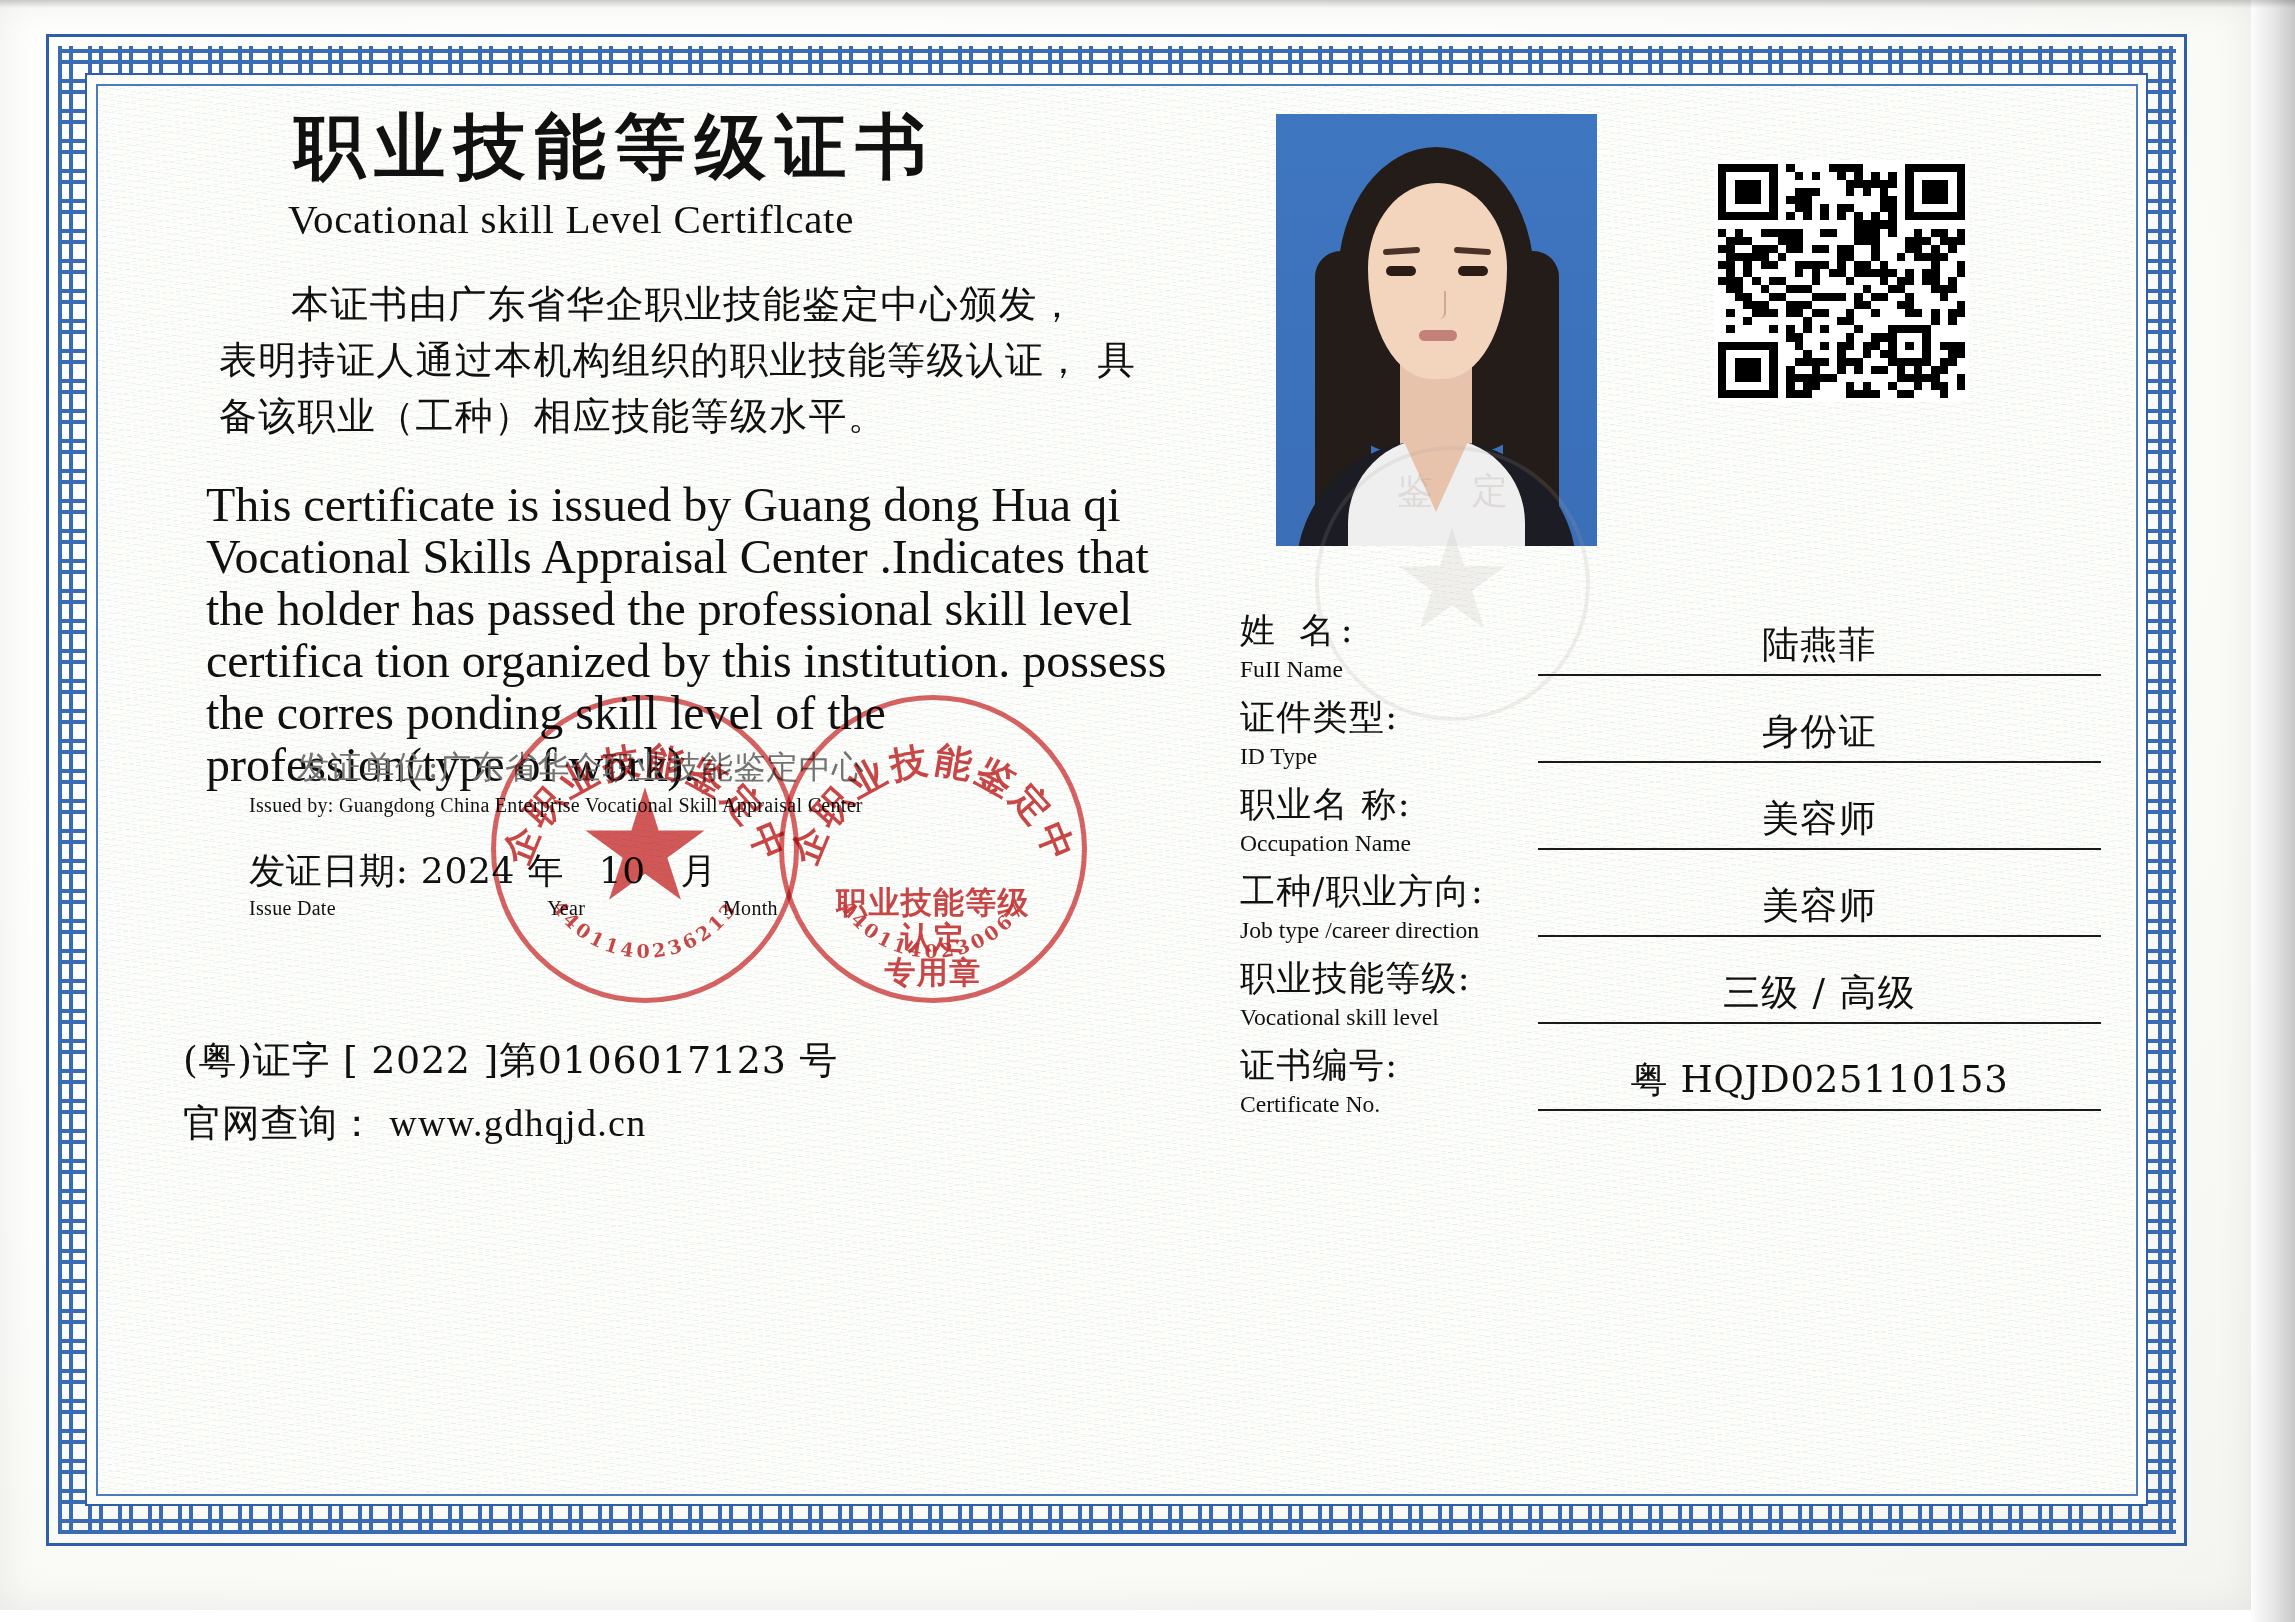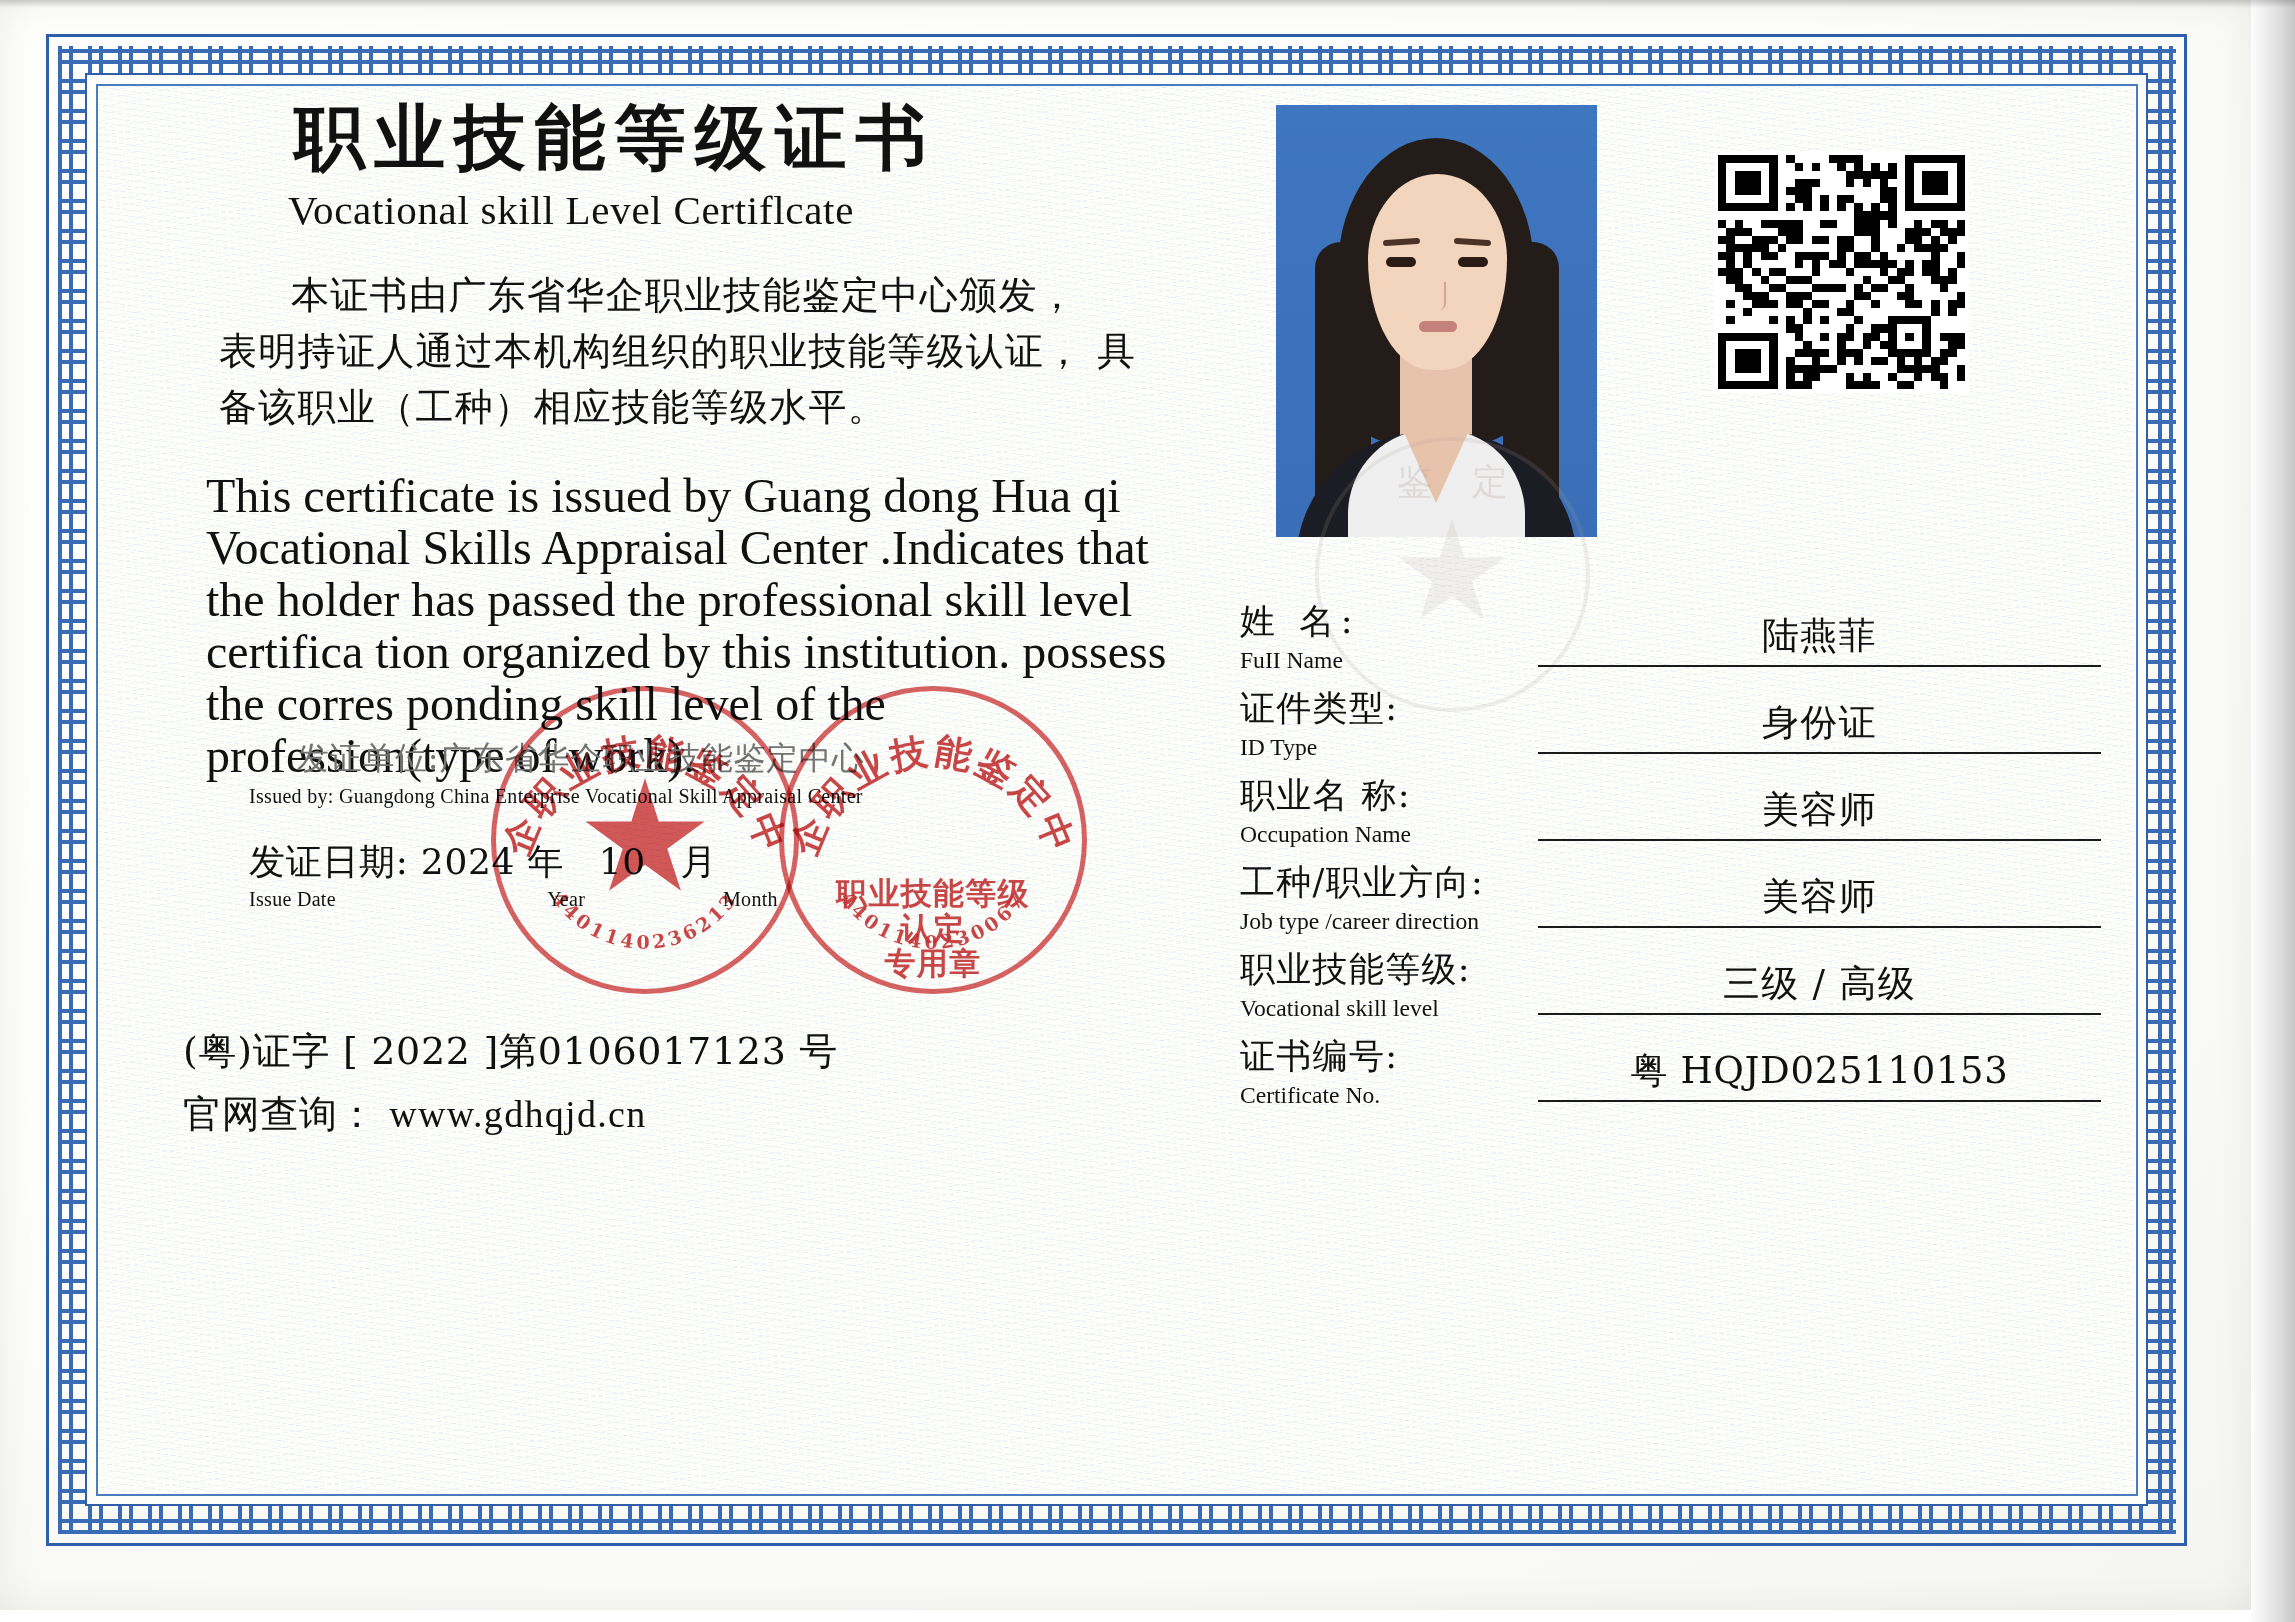--- a/index.html
+++ b/index.html
@@ -105,21 +105,21 @@
     background:
       repeating-linear-gradient(8deg, rgba(110,150,200,0.10) 0px, rgba(110,150,200,0.10) 0.7px, rgba(255,255,255,0) 0.7px, rgba(255,255,255,0) 5.9px),
       repeating-linear-gradient(-8deg, rgba(110,150,200,0.08) 0px, rgba(110,150,200,0.08) 0.7px, rgba(255,255,255,0) 0.7px, rgba(255,255,255,0) 7.2px);
     pointer-events: none;
   }
 
   
   .content {
     position: absolute;
     left: 98px;
-    top: 71px;
+    top: 80px;
     width: 2036px;
     height: 1271px;
   }
 
   .title-cn {
     position: absolute;
     left: 196px;
     top: 19.6px;
     font-size: 71px;
     letter-spacing: 9.2px;

